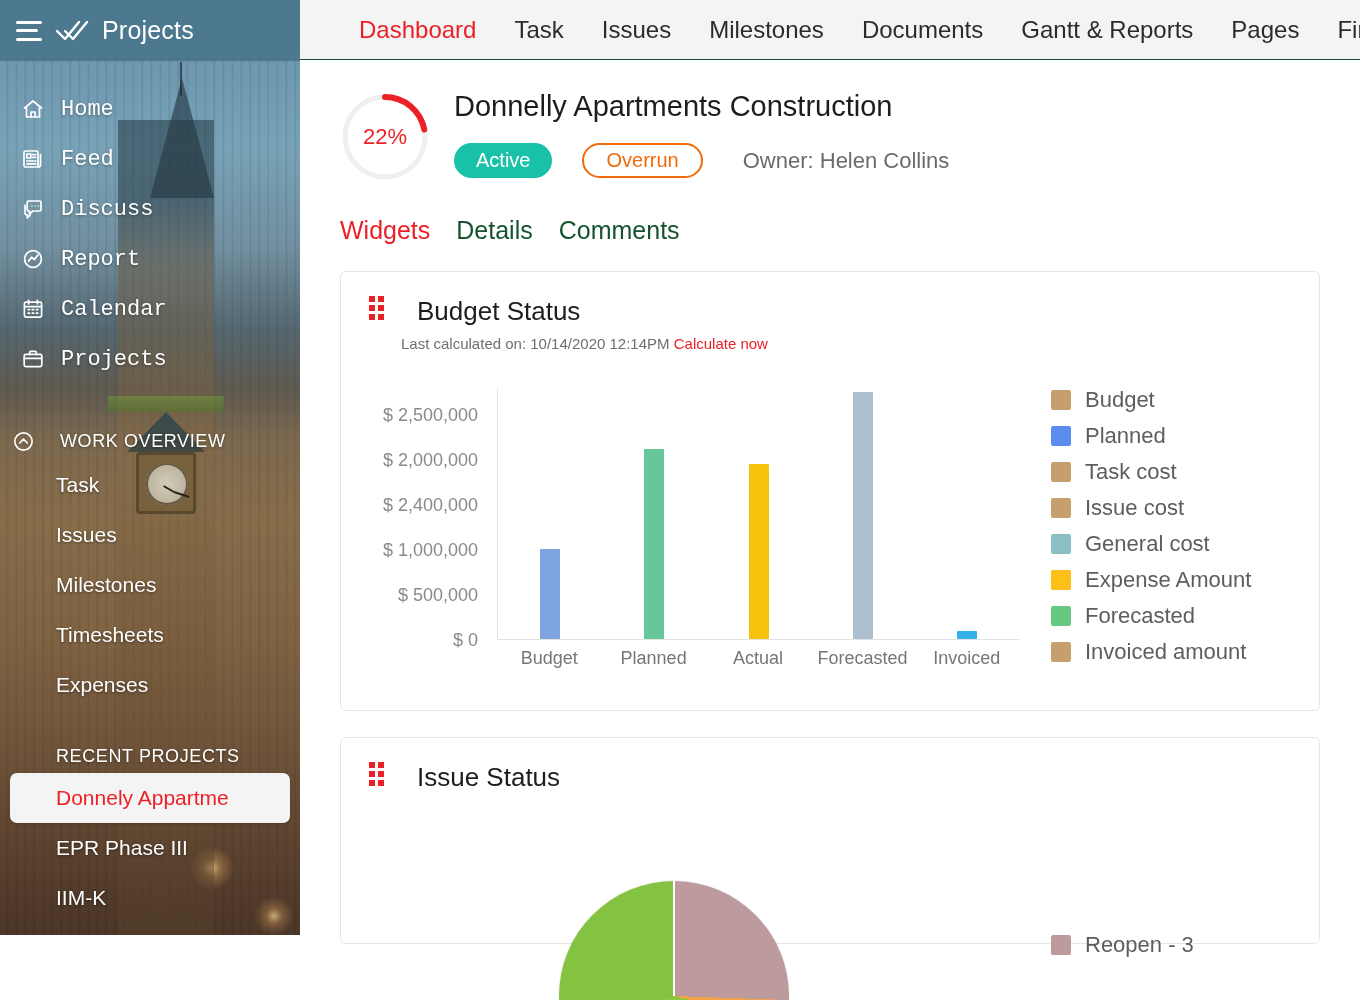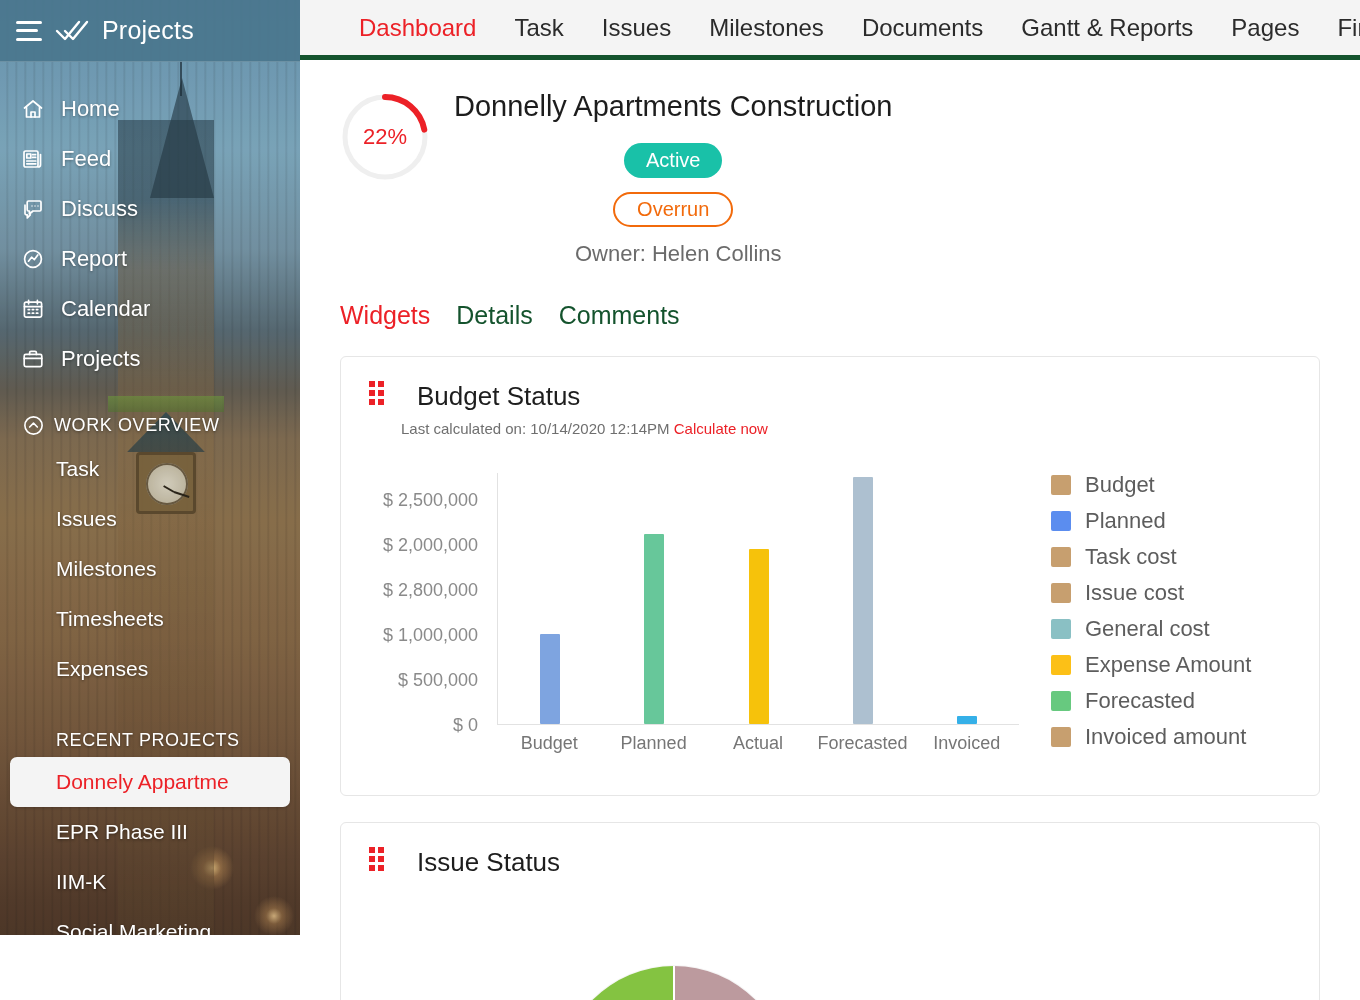--- a/index.html
+++ b/index.html
@@ -101,28 +101,29 @@
   .hamburger span:nth-child(2) { width: 84%; }
   .brand-logo { width: 34px; height: 26px; }
   .brand-title { color: #fff; font-size: 25px; font-weight: 400; letter-spacing: .2px; }
 
   .nav { position: relative; z-index: 4; padding-top: 22px; }
   .nav-item {
     display: flex; align-items: center; gap: 15px;
     height: 50px; padding-left: 20px; color: #fff;
     font-size: 22px; cursor: pointer;
     text-shadow: 0 1px 3px rgba(0,0,0,.35);
+    font-family: Liberation Mono, monospace;
   }
   .nav-item svg { flex: 0 0 auto; }
   .nav-icon { width: 26px; height: 26px; display: inline-flex; align-items: center; justify-content: center; }
 
   .section-head {
     position: relative; z-index: 4;
-    display: flex; align-items: center; gap: 8px;
-    padding-left: 20px; margin-top: 28px; margin-bottom: 6px;
+    display: flex; align-items: center; gap: 24px;
+    padding-left: 10px; margin-top: 44px; margin-bottom: 6px;
     color: #fff; font-size: 18px; letter-spacing: .6px;
     text-shadow: 0 1px 3px rgba(0,0,0,.4); cursor: pointer;
   }
   .section-head.plain { padding-left: 56px; gap: 0; margin-top: 36px; }
   .sub-item {
     position: relative; z-index: 4;
     height: 50px; display: flex; align-items: center;
     padding-left: 56px; color: #fff; font-size: 21px; cursor: pointer;
     text-shadow: 0 1px 3px rgba(0,0,0,.45);
   }
@@ -130,39 +131,39 @@
     margin: 0 10px; padding-left: 46px; border-radius: 7px;
     background: #f4f4f4; color: #ec2127; text-shadow: none;
     box-shadow: 0 1px 3px rgba(0,0,0,.2);
   }
 
   
   .main { flex: 1; height: 1000px; background: #fff; position: relative; overflow: hidden; }
   .topnav {
     height: 60px; background: #f4f4f4; display: flex; align-items: center;
     gap: 0; padding-left: 40px; white-space: nowrap; overflow: hidden;
-    border-bottom: 5px solid #14532d;
+    border-bottom: 1px solid #14532d;
   }
   .topnav-item {
     font-size: 24px; color: #2b2b2b; padding: 0 19px; cursor: pointer; line-height: 60px;
   }
   .topnav-item.active { color: #ec2127; }
 
   .content { padding: 26px 40px 0 40px; }
 
   .proj-head { display: flex; align-items: flex-start; gap: 24px; }
   .donut { position: relative; width: 90px; height: 90px; flex: 0 0 90px; margin-top: 6px; }
   .donut svg { display: block; }
   .donut-label {
     position: absolute; inset: 0; display: flex; align-items: center; justify-content: center;
     color: #ec2127; font-size: 22px;
   }
   .proj-info { padding-top: 4px; }
   .proj-title { font-size: 29px; color: #1d1d1d; font-weight: 400; }
-  .badges { display: flex; align-items: center; gap: 14px; margin-top: 20px; flex-direction: column; }
+  .badges { display: flex; align-items: center; gap: 30px; margin-top: 20px; }
   .badge {
     height: 35px; display: inline-flex; align-items: center; padding: 0 22px;
     border-radius: 18px; font-size: 20px; cursor: pointer;
   }
   .badge.active-b { background: #19c1a8; color: #fff; }
   .badge.overrun-b { background: #fff; color: #f26a0b; border: 2px solid #f26a0b; }
   .owner { font-size: 22px; color: #6b6b6b; margin-left: 10px; }
 
   .subtabs { display: flex; gap: 26px; margin-top: 34px; }
   .subtab { font-size: 25px; color: #14532d; cursor: pointer; }
@@ -423,21 +424,21 @@
           <span>10/14/2020 12:14PM</span>
           <span class="calc-now">Calculate now</span>
         </div>
 
         <div class="chart-wrap">
           <div class="chart-area">
             <div class="yticks" id="yticks">
                 <div class="ytick" style="top: 260px;">$ 0</div>
                 <div class="ytick" style="top: 215px;">$ 500,000</div>
                 <div class="ytick" style="top: 170px;">$ 1,000,000</div>
-                <div class="ytick" style="top: 125px;">$ 2,800,000</div>
+                <div class="ytick" style="top: 125px;">$ 2,400,000</div>
                 <div class="ytick" style="top: 80px;">$ 2,000,000</div>
                 <div class="ytick" style="top: 35px;">$ 2,500,000</div>
               </div>
             <div class="plot">
               <div class="bars" id="bars">
                   <div class="bar-slot">
                     <div class="bar" style="height: 90px; background: rgb(126, 164, 224);"></div>
                   </div>
                   <div class="bar-slot">
                     <div class="bar" style="height: 189.9px; background: rgb(103, 199, 154);"></div>

